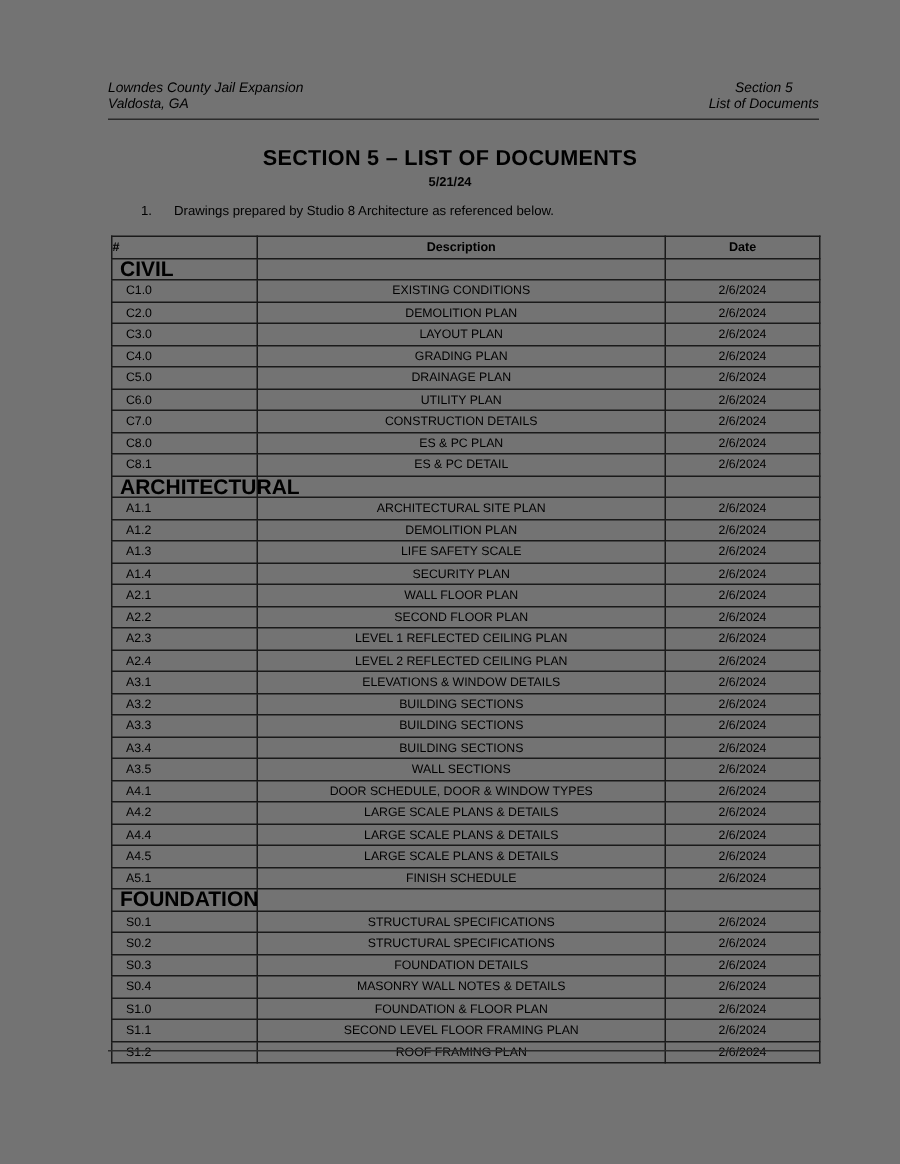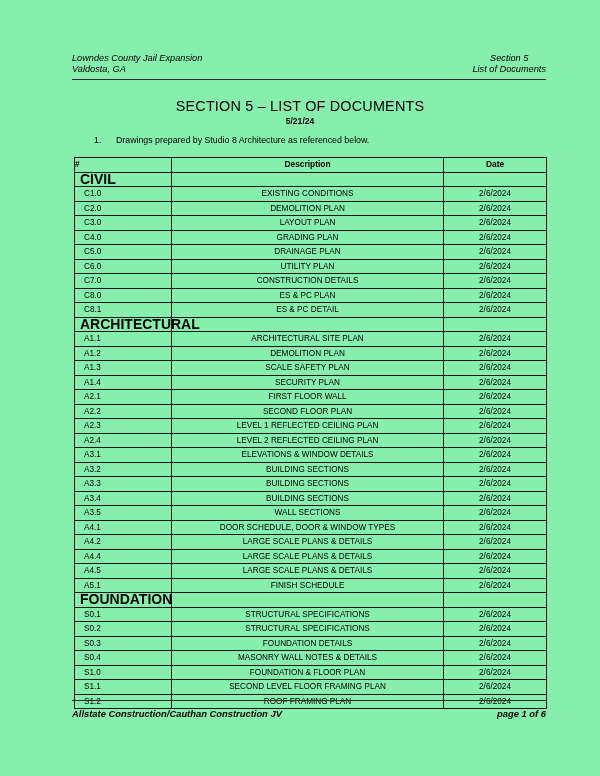--- a/index.html
+++ b/index.html
@@ -4,21 +4,21 @@
 <style>
   html, body {
     margin: 0;
     padding: 0;
     background: #ffffff;
   }
   .page {
     position: relative;
     width: 600px;
     height: 776px;
-    background: #86efac;
+    background: #737373;
     font-family: "Liberation Sans", sans-serif;
     color: #000000;
     box-sizing: border-box;
     overflow: hidden;
   }
 
   
   .doc-header {
     position: absolute;
     left: 72px;
@@ -48,21 +48,21 @@
   
   .title-block {
     position: absolute;
     left: 0;
     top: 98px;
     width: 600px;
     text-align: center;
   }
   .title-main {
     font-size: 14.4px;
-    font-weight: normal;
+    font-weight: bold;
     letter-spacing: 0.2px;
     line-height: 17px;
   }
   .title-date {
     font-size: 8.6px;
     font-weight: bold;
     line-height: 11px;
     margin-top: 1px;
   }
 
@@ -255,31 +255,31 @@
           <td class="cell-desc">ARCHITECTURAL SITE PLAN</td>
           <td class="cell-date">2/6/2024</td>
         </tr>
         <tr class="item-row">
           <td class="cell-num">A1.2</td>
           <td class="cell-desc">DEMOLITION PLAN</td>
           <td class="cell-date">2/6/2024</td>
         </tr>
         <tr class="item-row">
           <td class="cell-num">A1.3</td>
-          <td class="cell-desc">SCALE SAFETY PLAN</td>
+          <td class="cell-desc">LIFE SAFETY SCALE</td>
           <td class="cell-date">2/6/2024</td>
         </tr>
         <tr class="item-row">
           <td class="cell-num">A1.4</td>
           <td class="cell-desc">SECURITY PLAN</td>
           <td class="cell-date">2/6/2024</td>
         </tr>
         <tr class="item-row">
           <td class="cell-num">A2.1</td>
-          <td class="cell-desc">FIRST FLOOR WALL</td>
+          <td class="cell-desc">WALL FLOOR PLAN</td>
           <td class="cell-date">2/6/2024</td>
         </tr>
         <tr class="item-row">
           <td class="cell-num">A2.2</td>
           <td class="cell-desc">SECOND FLOOR PLAN</td>
           <td class="cell-date">2/6/2024</td>
         </tr>
         <tr class="item-row">
           <td class="cell-num">A2.3</td>
           <td class="cell-desc">LEVEL 1 REFLECTED CEILING PLAN</td>
@@ -377,18 +377,14 @@
         </tr>
         <tr class="item-row">
           <td class="cell-num">S1.2</td>
           <td class="cell-desc">ROOF FRAMING PLAN</td>
           <td class="cell-date">2/6/2024</td>
         </tr>
       </tbody>
   </table>
 
   <div class="ftr-rule"></div>
-  <div class="doc-footer">
-    <div class="ftr-left">Allstate Construction/Cauthan Construction JV</div>
-    <div class="ftr-right">page 1 of 6</div>
-  </div>
 
 </div>
 
 </body></html>

